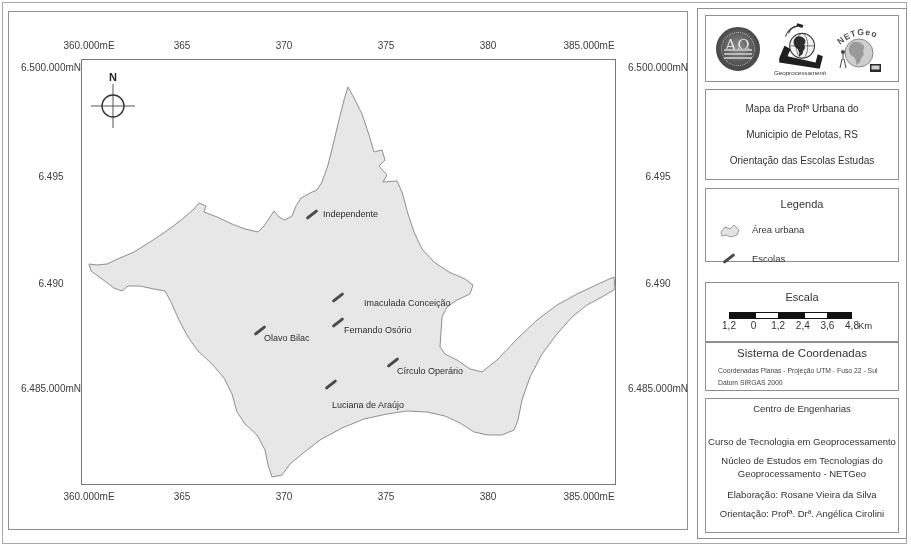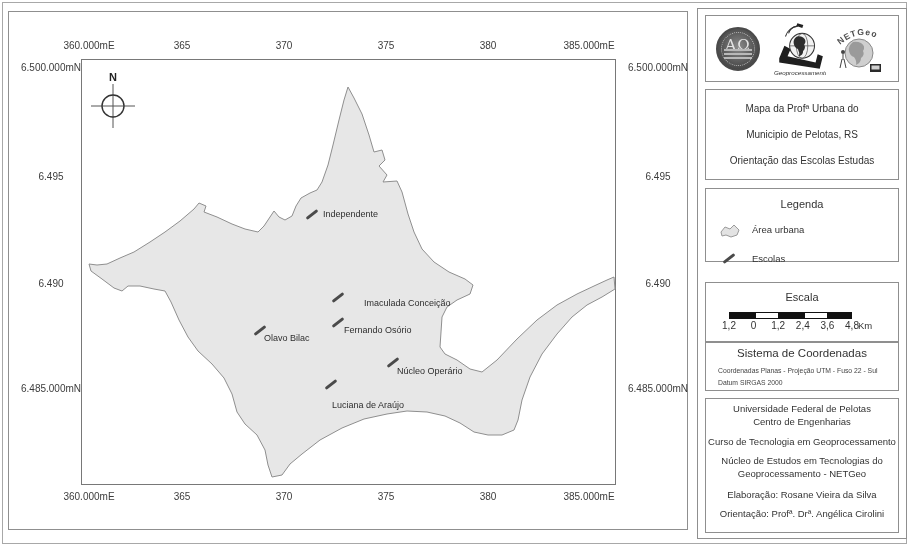--- a/index.html
+++ b/index.html
@@ -73,21 +73,21 @@
     </svg>
   <div class="school-marker" style="left: 223px; top: 153px; background: rgb(74, 74, 74);"></div>
       <div class="school-label" style="left: 241px; top: 149px;">Independente</div>
       <div class="school-marker" style="left: 249px; top: 236px; background: rgb(74, 74, 74);"></div>
       <div class="school-label" style="left: 264px; top: 238px; margin-left: 18px;">Imaculada Conceição</div>
       <div class="school-marker" style="left: 249px; top: 261px; background: rgb(74, 74, 74);"></div>
       <div class="school-label" style="left: 262px; top: 265px;">Fernando Osório</div>
       <div class="school-marker" style="left: 171px; top: 269px; background: rgb(74, 74, 74);"></div>
       <div class="school-label" style="left: 182px; top: 273px;">Olavo Bilac</div>
       <div class="school-marker" style="left: 304px; top: 301px; background: rgb(74, 74, 74);"></div>
-      <div class="school-label" style="left: 315px; top: 306px;">Núcleo Operário</div>
+      <div class="school-label" style="left: 315px; top: 306px;">Círculo Operário</div>
       <div class="school-marker" style="left: 242px; top: 323px; background: rgb(74, 74, 74);"></div>
       <div class="school-label" style="left: 250px; top: 340px;">Luciana de Araújo</div>
     </div>
 <div class="axis-label" style="left: 80px; top: 28px;">360.000mE</div>
     <div class="axis-label" style="left: 80px; top: 479px;">360.000mE</div>
     <div class="axis-label" style="left: 173px; top: 28px;">365</div>
     <div class="axis-label" style="left: 173px; top: 479px;">365</div>
     <div class="axis-label" style="left: 275px; top: 28px;">370</div>
     <div class="axis-label" style="left: 275px; top: 479px;">370</div>
     <div class="axis-label" style="left: 377px; top: 28px;">375</div>
@@ -183,21 +183,20 @@
   </div>
 
   <div class="side-box coords-box">
     <div class="box-heading" style="top:4px;font-size:11.5px;">Sistema de Coordenadas</div>
     <div class="small-line" style="top:24px;">Coordenadas Planas - Projeção UTM - Fuso 22 - Sul</div>
     <div class="small-line" style="top:36px;">Datum SIRGAS 2000</div>
   </div>
 
   <div class="side-box credits-box" id="credits-box">
       <div class="credit-group" style="top: 3px;">
-        <div class="credit-line">Universidade Federal de Pelotas</div>
         <div class="credit-line">Centro de Engenharias</div>
       </div>
       <div class="credit-group" style="top: 36px;">
         <div class="credit-line">Curso de Tecnologia em Geoprocessamento</div>
       </div>
       <div class="credit-group" style="top: 89px;">
         <div class="credit-line">Elaboração: Rosane Vieira da Silva</div>
       </div>
       <div class="credit-group" style="top: 55px;">
         <div class="credit-line">Núcleo de Estudos em Tecnologias do</div>

